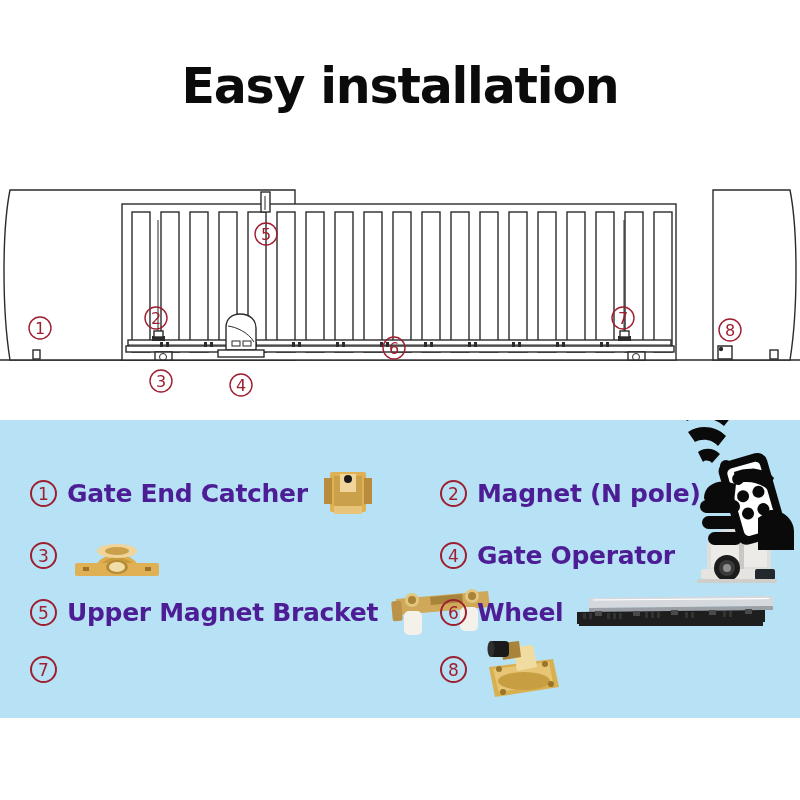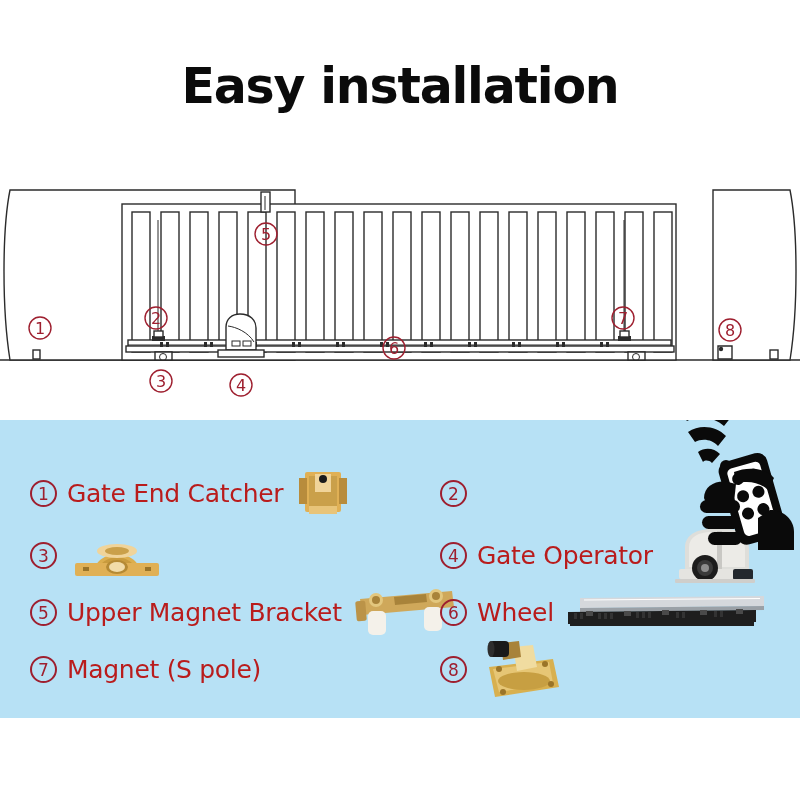--- a/index.html
+++ b/index.html
@@ -88,22 +88,22 @@
     font-size: 17px;
     font-weight: normal;
     line-height: 25px;
     text-align: center;
     box-sizing: border-box;
   }
   .legend-label {
     margin-left: 10px;
     font-family: "DejaVu Sans", sans-serif;
     font-size: 25px;
-    font-weight: normal;
-    color: #b91c1c;
+    font-weight: bold;
+    color: #4c1d95;
     white-space: nowrap;
     letter-spacing: -0.3px;
   }
   .legend-thumb {
     margin-left: 12px;
     flex: 0 0 auto;
     position: relative;
   }
   .legend-thumb svg { display: block; }
 
@@ -326,25 +326,25 @@
             <circle cx="82" cy="11" r="7" fill="#e3c77e"></circle>
             <circle cx="82" cy="11" r="4" fill="#a8833a"></circle>
             <rect x="14" y="26" width="18" height="24" rx="5" fill="#f4f1ea"></rect>
             <rect x="70" y="22" width="18" height="24" rx="5" fill="#f4f1ea"></rect>
           </svg>
         </div>
       </div>
 
       <div class="legend-item col-left row-4">
         <div class="num-circle">7</div>
-        <div class="legend-label">Magnet (S pole)</div>
       </div>
 
       <div class="legend-item col-right row-1">
         <div class="num-circle">2</div>
+        <div class="legend-label">Magnet (N pole)</div>
       </div>
 
       <div class="legend-item col-right row-2">
         <div class="num-circle">4</div>
         <div class="legend-label">Gate Operator</div>
         <div class="legend-thumb">
           <svg width="96" height="60" viewBox="0 0 96 60" xmlns="http://www.w3.org/2000/svg">
             <path d="M20,22 C20,10 32,4 46,4 L62,4 C76,4 84,12 84,24 L84,46 L20,46 Z" fill="#dededa"></path>
             <path d="M24,22 C24,12 34,7 46,7 L60,7 C72,7 80,14 80,24 L80,42 L24,42 Z" fill="#ecebe7"></path>
             <rect x="52" y="6" width="5" height="38" fill="#c9c8c4"></rect>

